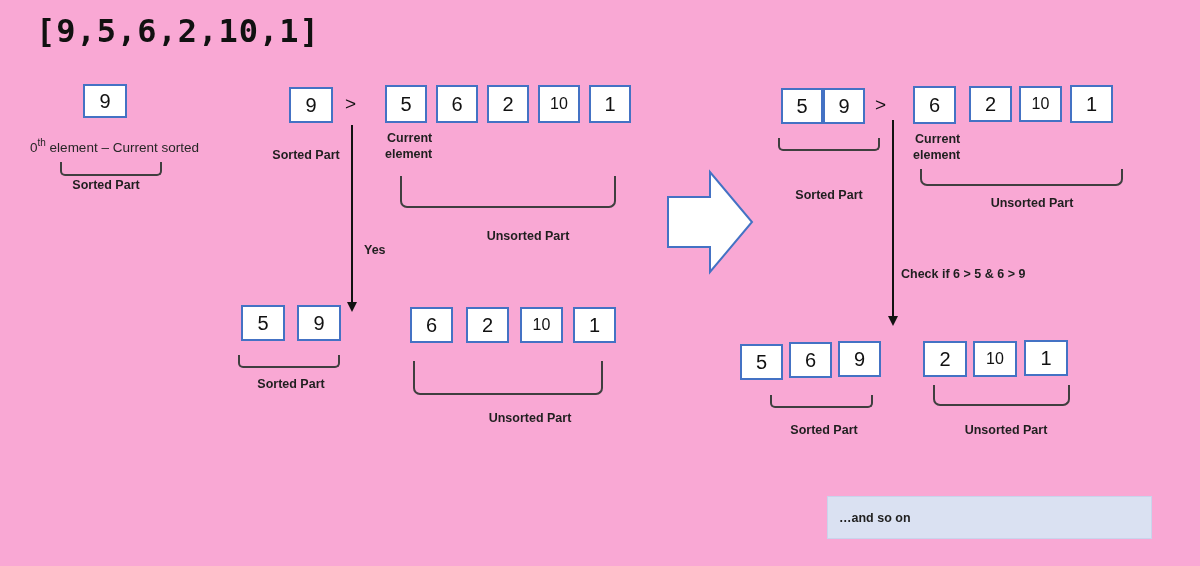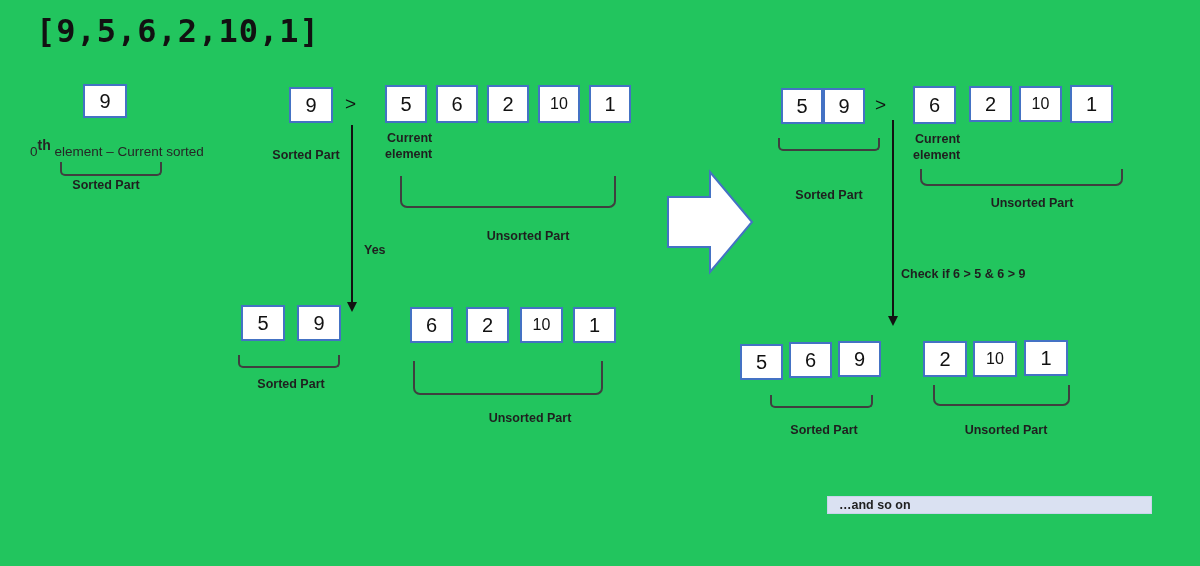--- a/index.html
+++ b/index.html
@@ -1,53 +1,53 @@
 <!DOCTYPE html>
 <html style="--box-border: #4472C4; --arrow-outline: #4472C4; --footer-bg: #DAE1F2; --ink: #1f1f1f;"><head>
 <meta charset="utf-8">
 <style>
   html,body { margin:0; padding:0; background:#ffffff; }
   .canvas {
-    position:relative; width:1200px; height:566px; background:#22c55e;
+    position:relative; width:1200px; height:566px; background:#f9a8d4;
     font-family:"Liberation Sans", sans-serif; color:var(--ink,#1f1f1f);
     overflow:hidden;
   }
   .title {
     position:absolute; left:36px; top:12px;
     font-family:"DejaVu Sans Mono", monospace;
     font-size:32px; font-weight:600; color:#111; letter-spacing:1px;
   }
   .cell {
     position:absolute; box-sizing:border-box;
     display:flex; align-items:center; justify-content:center;
     border:2px solid var(--box-border,#4472C4); background:#fff;
     font-size:20px; color:#111;
   }
   .lbl {
     position:absolute; font-size:12.5px; font-weight:700; color:#1f1f1f;
     text-align:center; line-height:16px; white-space:nowrap;
   }
   .lbl.left { text-align:right; }
   .caption { position:absolute; font-size:13.5px; color:#262626; white-space:nowrap; }
-  .caption sup { font-size:14px;font-weight:bold; }
+  .caption sup { font-size:10px; }
   .bracket {
     position:absolute; box-sizing:border-box;
     border:2px solid #3f3f3f; border-top:none;
     border-radius:0 0 7px 7px; background:transparent;
   }
   .gt { position:absolute; font-size:19px; color:#111; }
   .varrow { position:absolute; width:2px; background:#121212; }
   .varrow .ahead {
     position:absolute; left:-4.5px; bottom:-9px; width:0; height:0;
     border-left:5.5px solid transparent; border-right:5.5px solid transparent;
     border-top:10px solid #121212;
   }
   .bigarrow { position:absolute; left:666px; top:169px; }
   .footer-bar {
-    position:absolute; left:827px; top:496px; width:325px; height:18px;
+    position:absolute; left:827px; top:496px; width:325px; height:43px;
     box-sizing:border-box; background:var(--footer-bg,#DAE1F2);
     border:1px solid #c9d4ec;
     display:flex; align-items:center; padding-left:11px;
     font-size:12.5px; font-weight:700; color:#1f1f1f;
   }
 </style>
 </head>
 <body>
 
 <div class="canvas">

